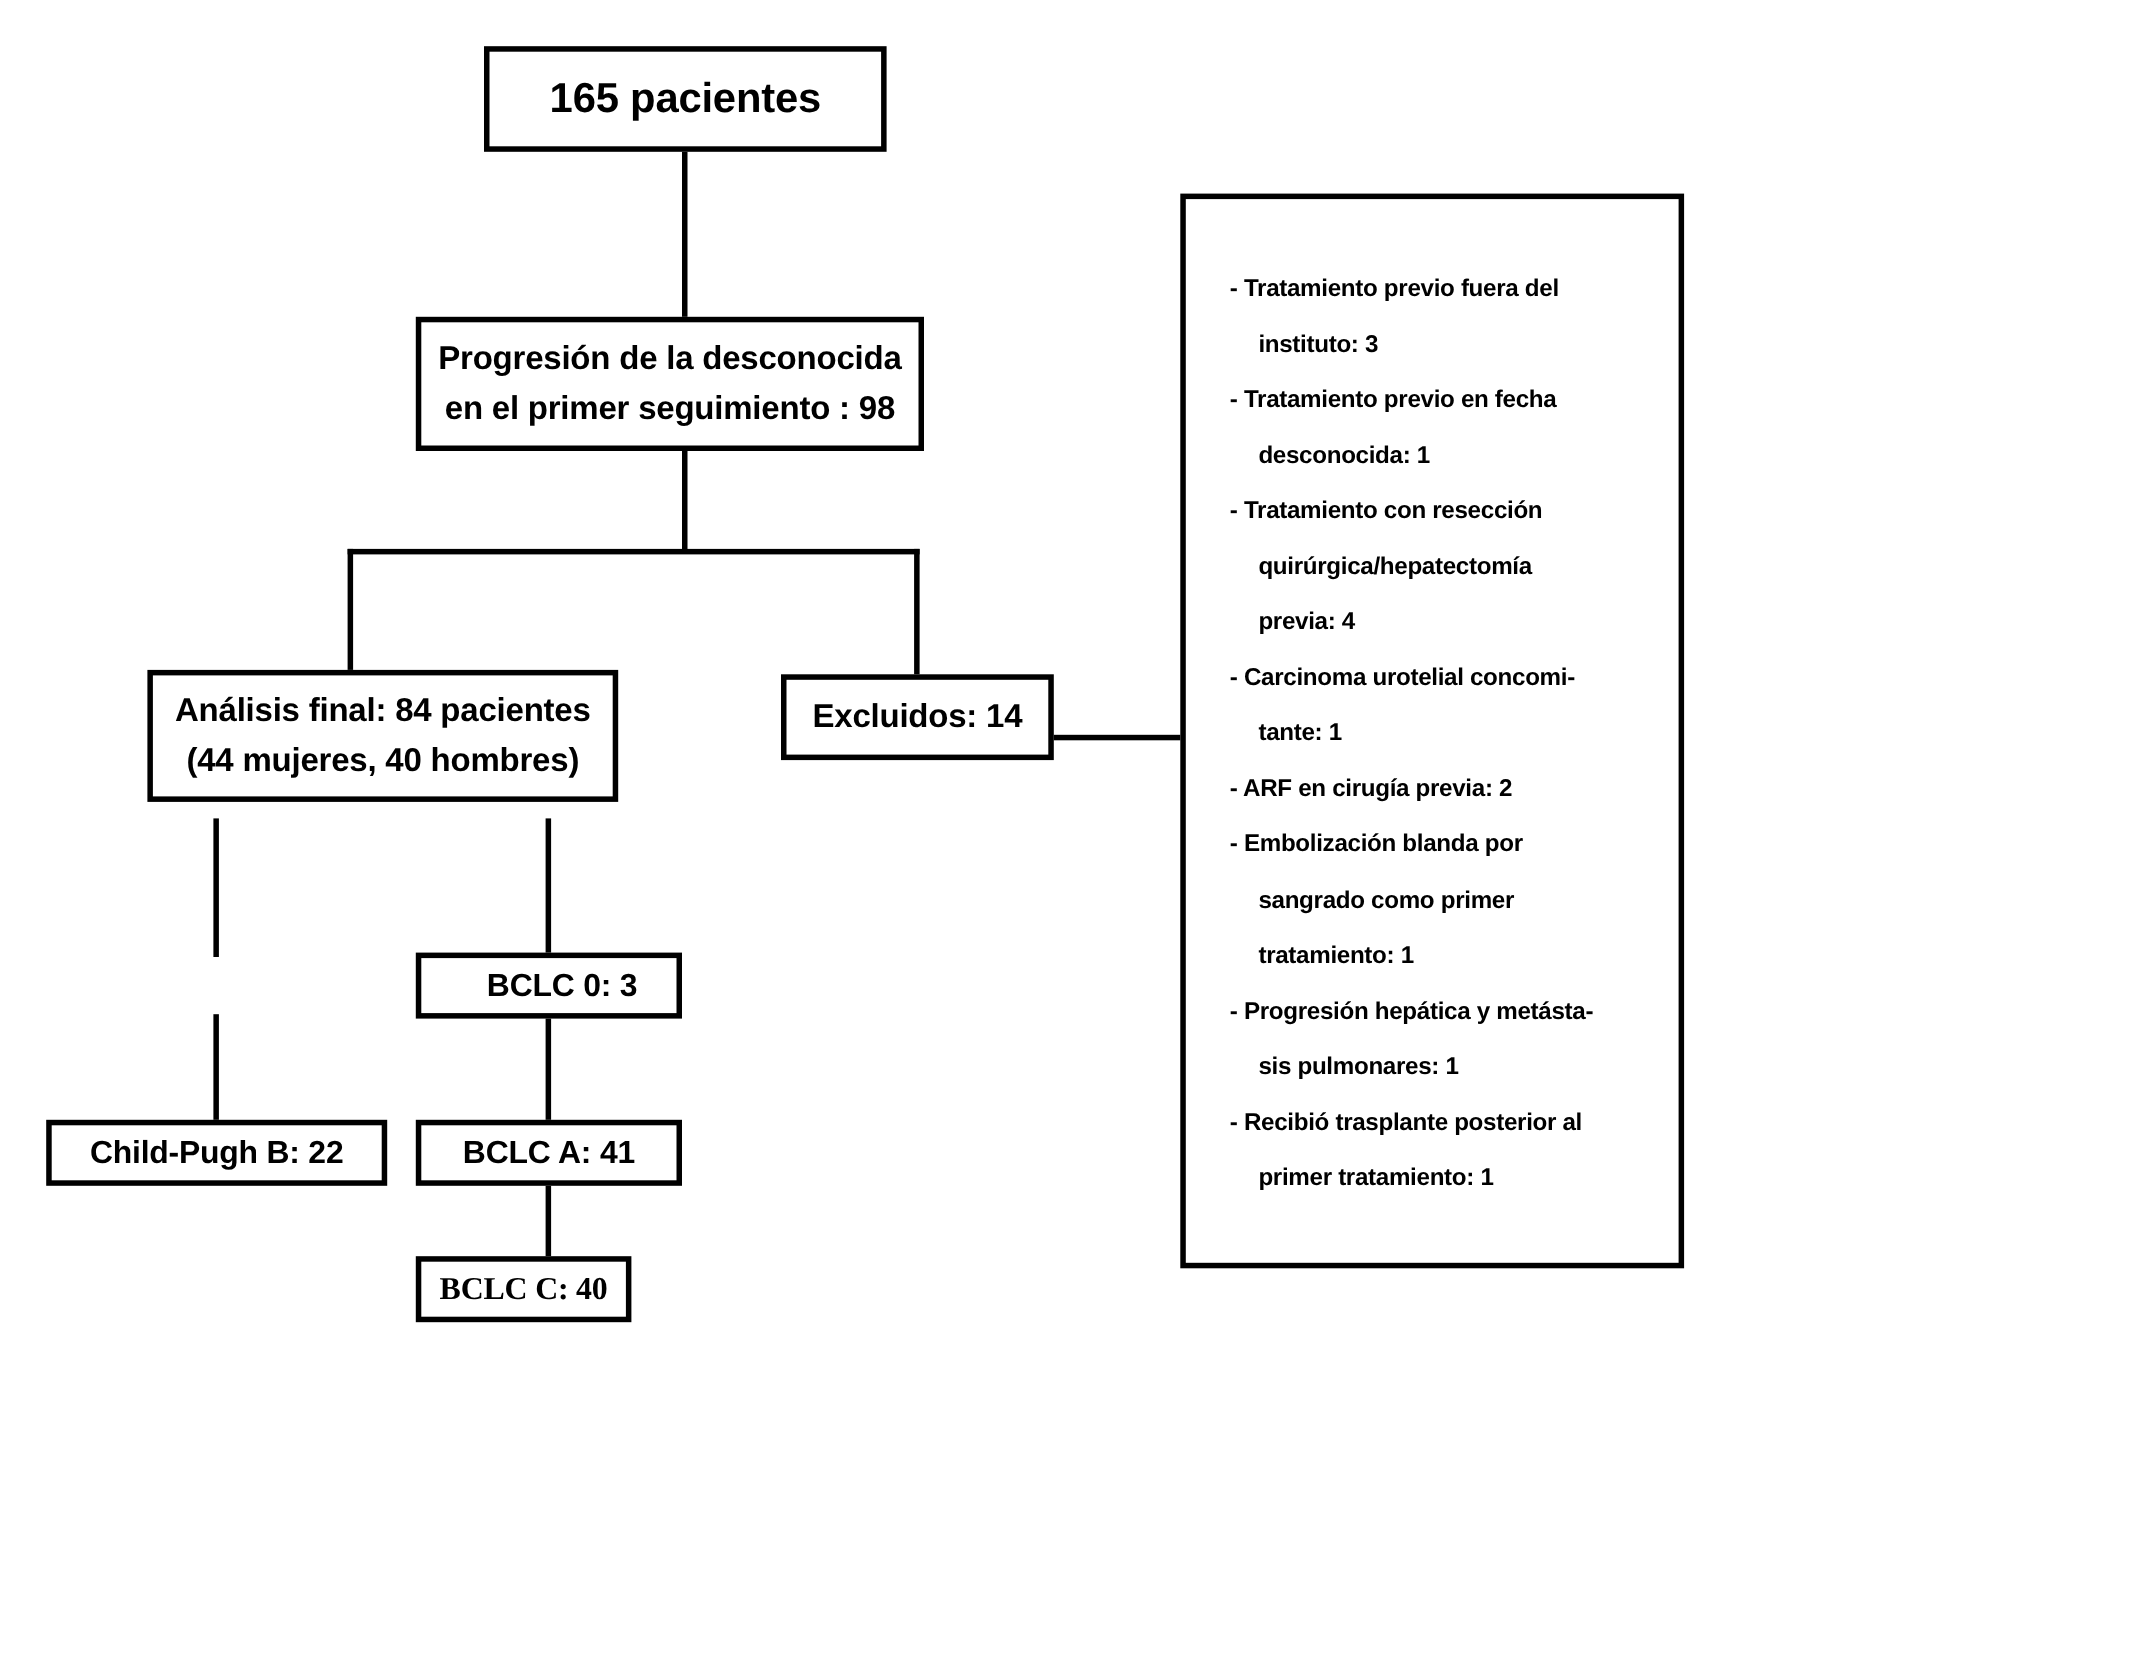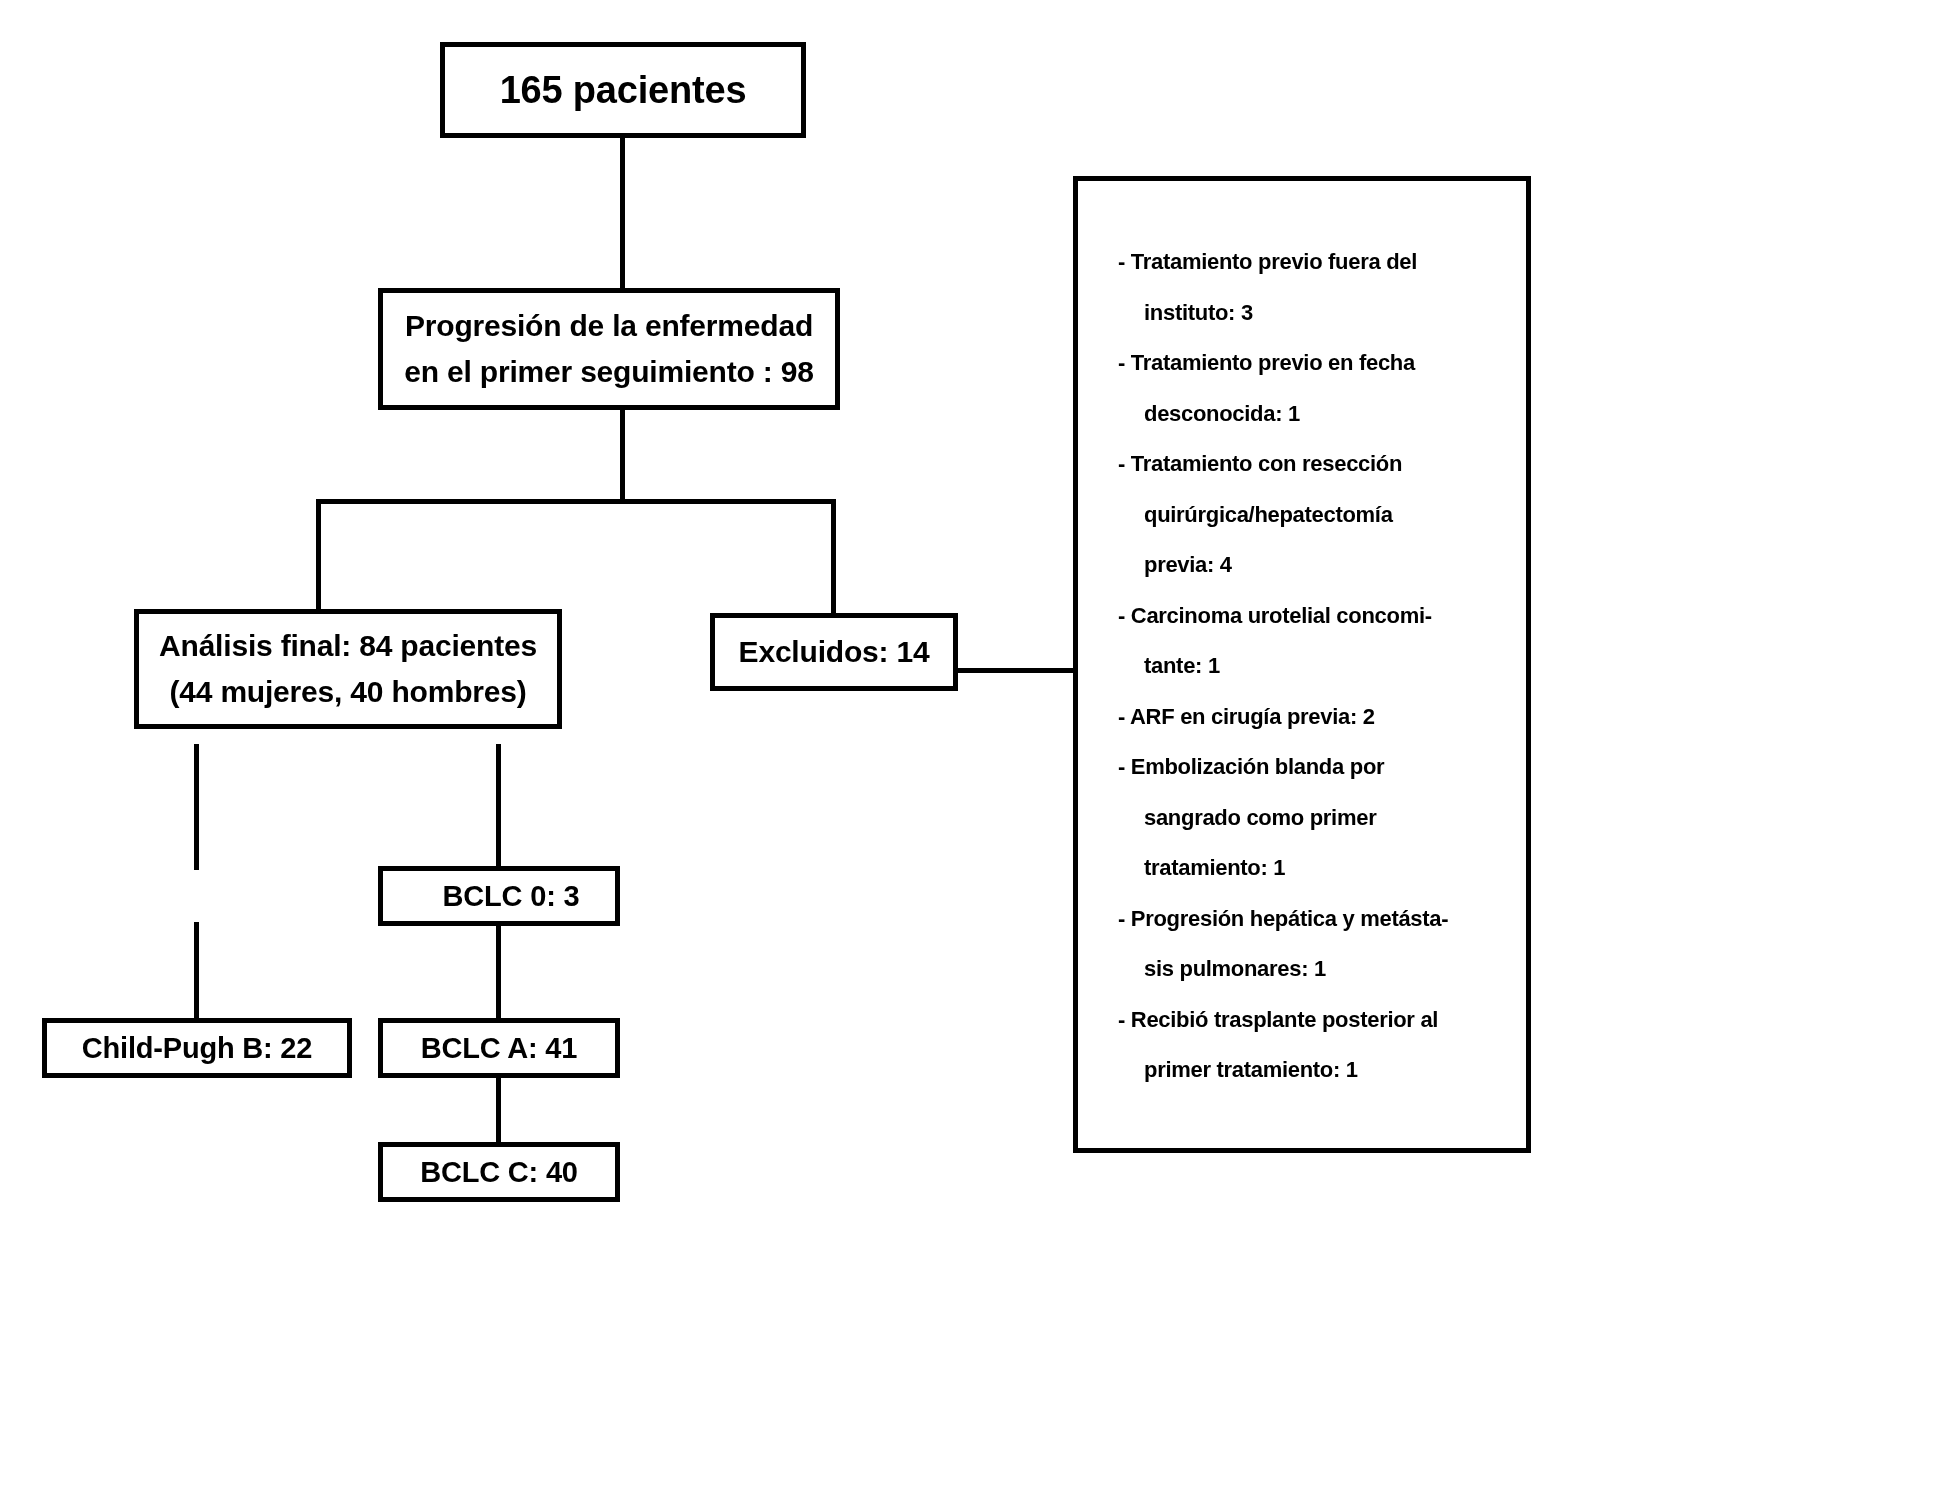--- a/index.html
+++ b/index.html
@@ -74,22 +74,23 @@
   }
   #box-bclc0 {
     left: 378px; top: 866px; width: 242px; height: 60px;
     font-size: 29px;
   }
   #box-bclca {
     left: 378px; top: 1018px; width: 242px; height: 60px;
     font-size: 29px;
   }
   #box-bclcc {
-    left: 378px; top: 1142px; width: 242px; height: 60px;
+    left: 378px; top: 1142px; width: 196px; height: 60px;
     font-size: 29px;
+    font-family: Liberation Serif, serif;
   }
   #box-exclusions {
     left: 1073px; top: 176px; width: 458px; height: 977px;
     display: block;
     padding: 56px 0 0 0;
     font-weight: bold;
   }
   #exclusion-list {
     list-style: none;
     margin: 0;
@@ -129,21 +130,21 @@
 
   <div class="conn vline" style="left: 496px; top: 922px; height: 100px; background: rgb(0, 0, 0);"></div>
 
   <div class="conn vline" style="left: 496px; top: 1074px; height: 72px; background: rgb(0, 0, 0);"></div>
 
   <div class="box" id="box-top" style="border-color: rgb(0, 0, 0);">
     <span class="line">165 pacientes</span>
   </div>
 
   <div class="box" id="box-progression" style="border-color: rgb(0, 0, 0);">
-    <span class="line">Progresión de la enfermedad</span>
+    <span class="line">Progresión de la desconocida</span>
     <span class="line">en el primer seguimiento : 98</span>
   </div>
 
   <div class="box" id="box-final" style="border-color: rgb(0, 0, 0);">
     <span class="line">Análisis final: 84 pacientes</span>
     <span class="line">(44 mujeres, 40 hombres)</span>
   </div>
 
   <div class="box" id="box-excluded" style="border-color: rgb(0, 0, 0);">
     <span class="line">Excluidos: 14</span>

